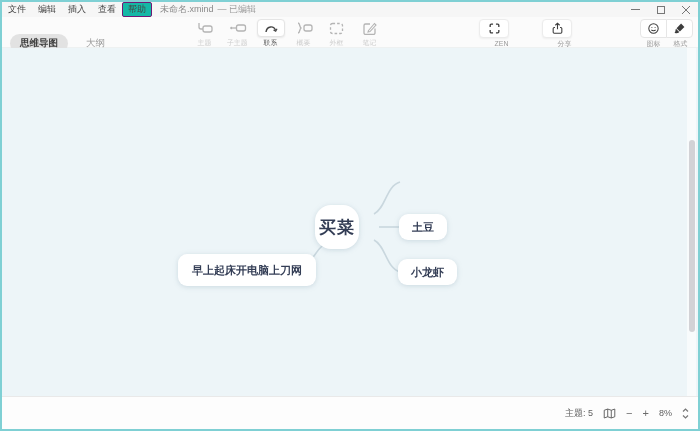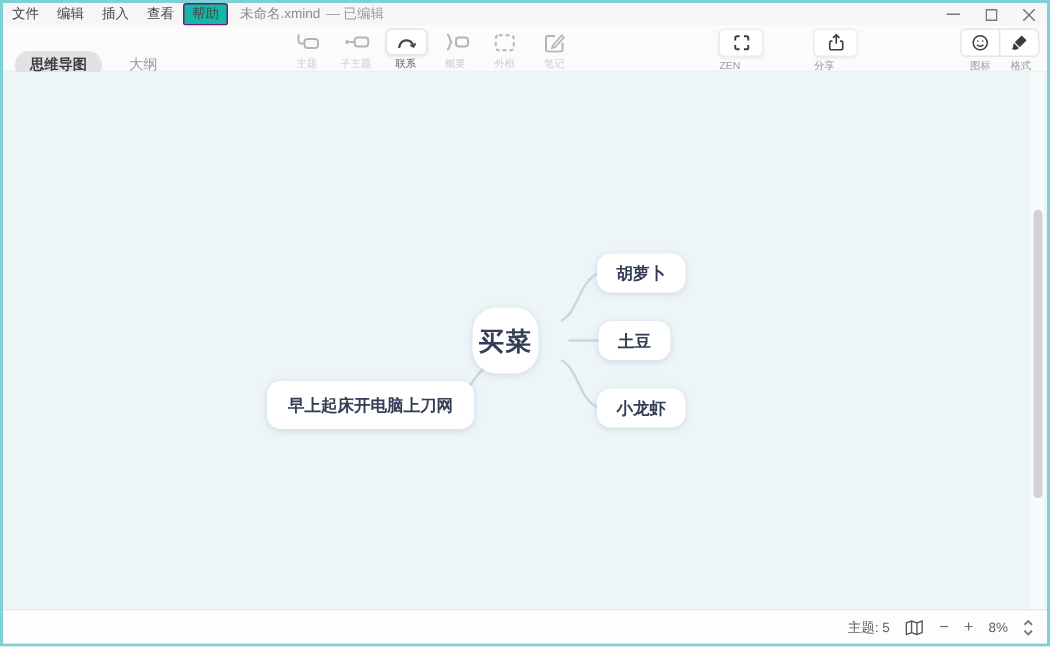--- a/index.html
+++ b/index.html
@@ -26,21 +26,21 @@
   }
   .tabs { position:absolute; left:8px; top:6px; display:flex; align-items:center; gap:8px;margin-top:11px; }
   .tab { font-size:9.5px; padding:3px 10px; border-radius:10px; color:#9b9b9b; cursor:pointer; }
   .tab.active { background:#e2e2e2; color:#3c3c3c; font-weight:bold; }
   .tool-group { position:absolute; left:186px; top:2px; display:flex; }
   .tool-btn { width:33px; display:flex; flex-direction:column; align-items:center; gap:1px; cursor:pointer; }
   .tool-btn .icon-box { width:28px; height:18px; display:flex; align-items:center; justify-content:center; color:#b4b4b4; border-radius:4px; }
   .tool-btn .tool-label { font-size:7.5px; color:#cdcdcd; transform:scale(.92); white-space:nowrap; }
   .tool-btn.active .icon-box { background:#fff; border:1px solid #e5e5e5; box-shadow:0 1px 2px rgba(0,0,0,.07); color:#444; }
   .tool-btn.active .tool-label { color:#5d5d5d; }
-  .mid-btn { position:absolute; top:2px; display:flex; flex-direction:column; align-items:flex-start; gap:1px; cursor:pointer; }
+  .mid-btn { position:absolute; top:2px; display:flex; flex-direction:column; align-items:flex-end; gap:1px; cursor:pointer; }
   .mid-btn .icon-box { width:30px; height:19px; background:#fff; border:1px solid #ececec; border-radius:4px; box-shadow:0 1px 2px rgba(0,0,0,.05); display:flex; align-items:center; justify-content:center; color:#3d3d3d; }
   .mid-btn .tool-label { font-size:7.5px; color:#9a9a9a; transform:scale(.92); }
   .right-group { position:absolute; right:5px; top:2px; display:flex; flex-direction:row; }
   .rg-btn { display:flex; flex-direction:column; align-items:center; gap:1px; cursor:pointer; }
   .rg-btn .icon-box { width:27px; height:19px; background:#fff; border:1px solid #e6e6e6; display:flex; align-items:center; justify-content:center; color:#3d3d3d; }
   .rg-btn:first-child .icon-box { border-radius:4px 0 0 4px; }
   .rg-btn:last-child .icon-box { border-radius:0 4px 4px 0; margin-left:-1px; }
   .rg-btn .tool-label { font-size:7.5px; color:#9a9a9a; transform:scale(.92); }
   
   .canvas { position:absolute; left:0; right:0; top:46px; height:358px; background:#edf5f8; }
@@ -56,21 +56,21 @@
   .node.b2 { left:396px; top:211px; }
   .node.left-branch { left:176px; top:206px; height:32px; border-radius:9px; font-size:11px; padding:0 14px; }
   
   .vscroll-track { position:absolute; right:2px; top:0; bottom:0; width:9px; background:#f8fbfc; }
   .vscroll-thumb { position:absolute; right:3px; top:92px; width:6px; height:192px; background:#d2d2d6; border-radius:3px; }
   .hscroll { position:absolute; left:0; right:14px; top:404px; height:7px; background:#fcfdfd; }
   .hscroll-thumb { position:absolute; left:213px; top:1px; width:299px; height:5px; background:#d4d4d4; border-radius:2.5px; }
   .corner-grip { position:absolute; right:2px; top:402px; width:11px; height:9px; color:#c9ced0; }
   
   .statusbar {
-    position:absolute; left:0; right:0; bottom:0; height:23px; background:#fdfdfd;
+    position:absolute; left:0; right:0; bottom:0; height:33px; background:#fdfdfd;
     border-top:1px solid #e9e9e9; display:flex; align-items:center; justify-content:flex-end;
     gap:10px; padding-right:9px; font-size:9px; color:#5e5e5e;
   }
   .sb-btn { cursor:pointer; color:#6b6b6b; display:flex; align-items:center; }
   .sb-zoom-out, .sb-zoom-in { font-size:11px; line-height:1; }
   .sb-icon svg { display:block; }
 </style>
 </head>
 <body>
 
@@ -214,21 +214,20 @@
 
   <div class="canvas">
     <svg class="links" width="698" height="358" viewBox="0 0 698 358">
       <path d="M372 166 C384 160 384 138 398 134" fill="none" stroke="#c9d7de" stroke-width="1.6"></path>
       <path d="M377 179 L399 179" fill="none" stroke="#c9d7de" stroke-width="1.6"></path>
       <path d="M372 192 C384 198 384 220 398 224" fill="none" stroke="#c9d7de" stroke-width="1.6"></path>
       <path d="M321 197 C311 206 313 212 300 218" fill="none" stroke="#c9d7de" stroke-width="1.6"></path>
     </svg>
 
     <div class="node central">买菜</div>
-    <div class="node branch b0">胡萝卜</div>
     <div class="node branch b1">土豆</div>
     <div class="node branch b2">小龙虾</div>
     <div class="node left-branch">早上起床开电脑上刀网</div>
 
     <div class="vscroll-track"></div>
     <div class="vscroll-thumb"></div>
   </div>
 
   <div class="hscroll">
     <div class="hscroll-thumb"></div>

